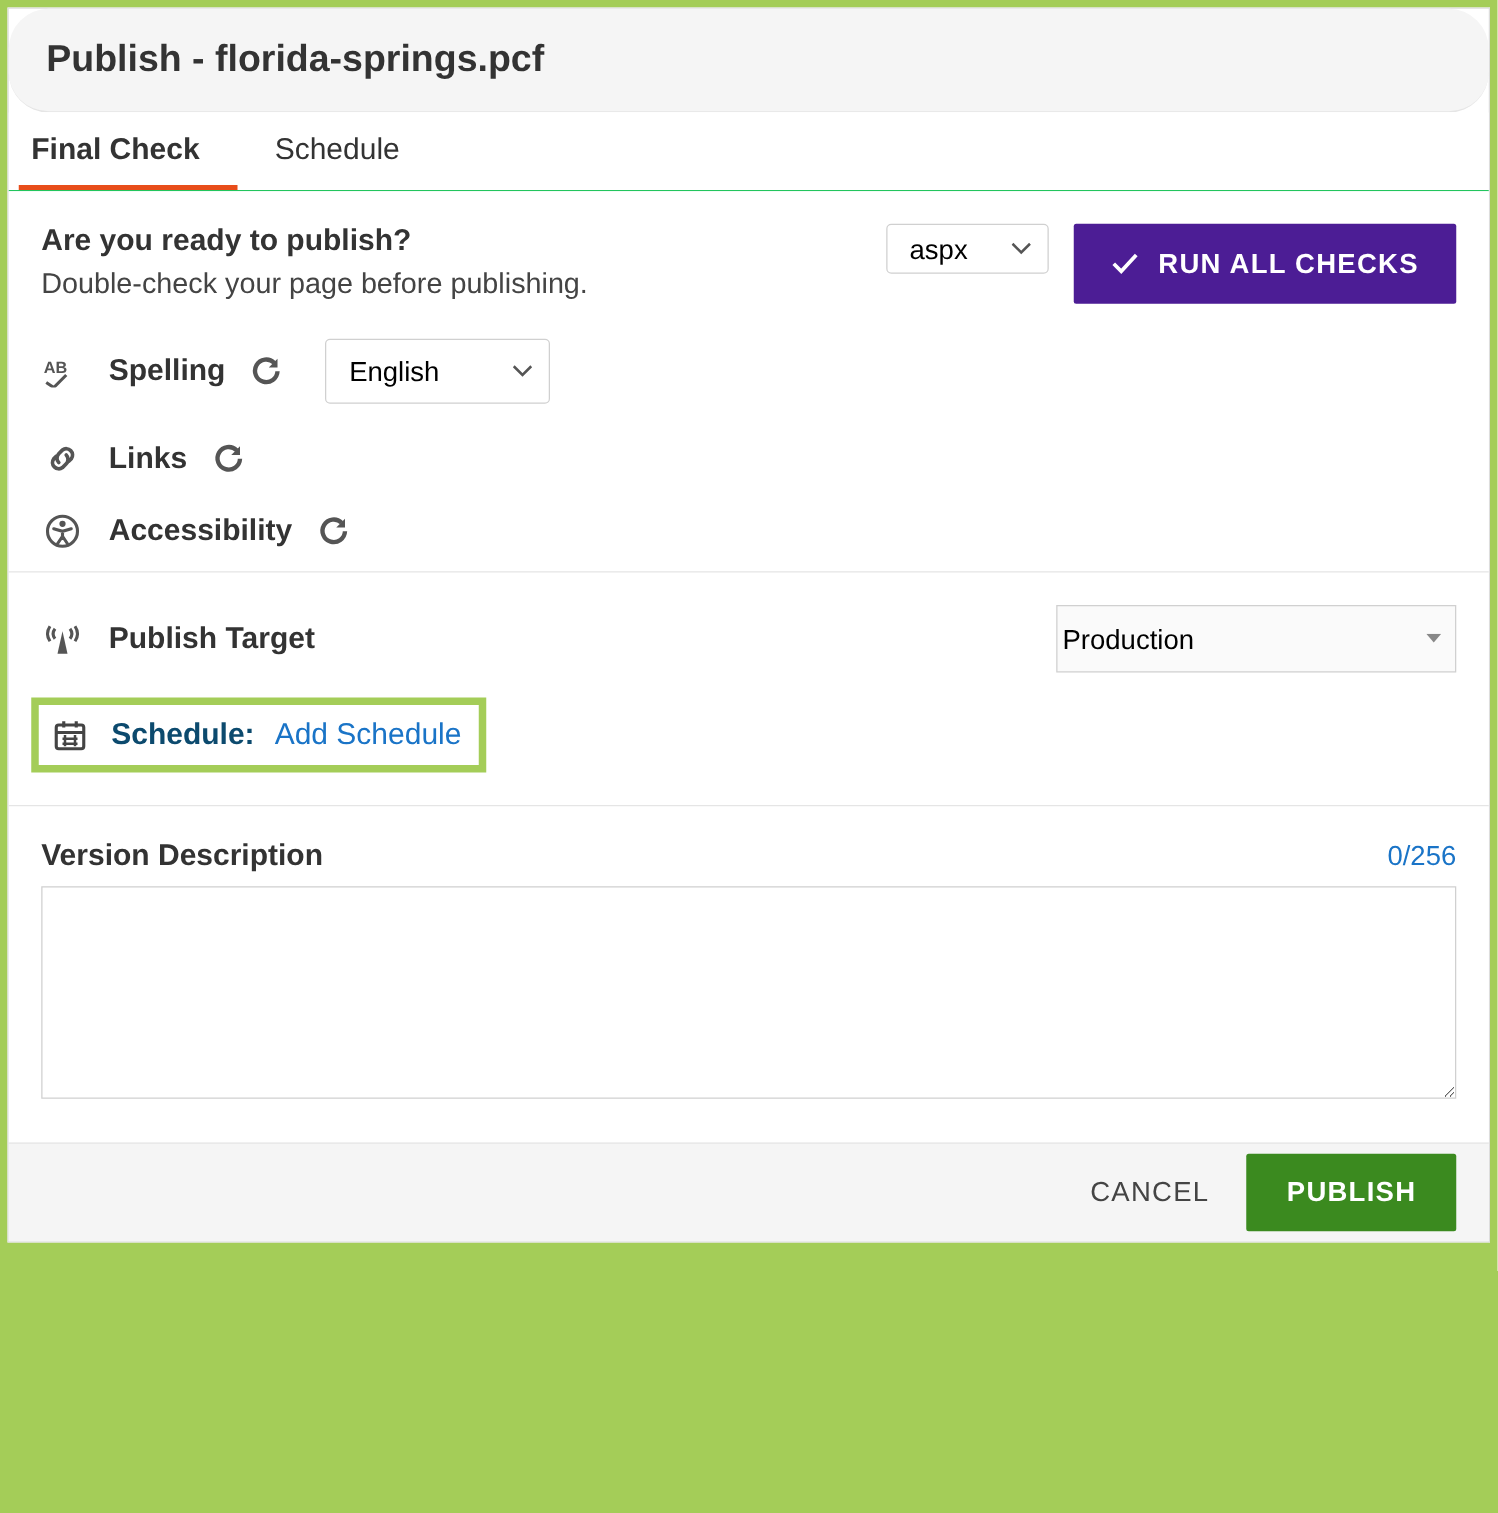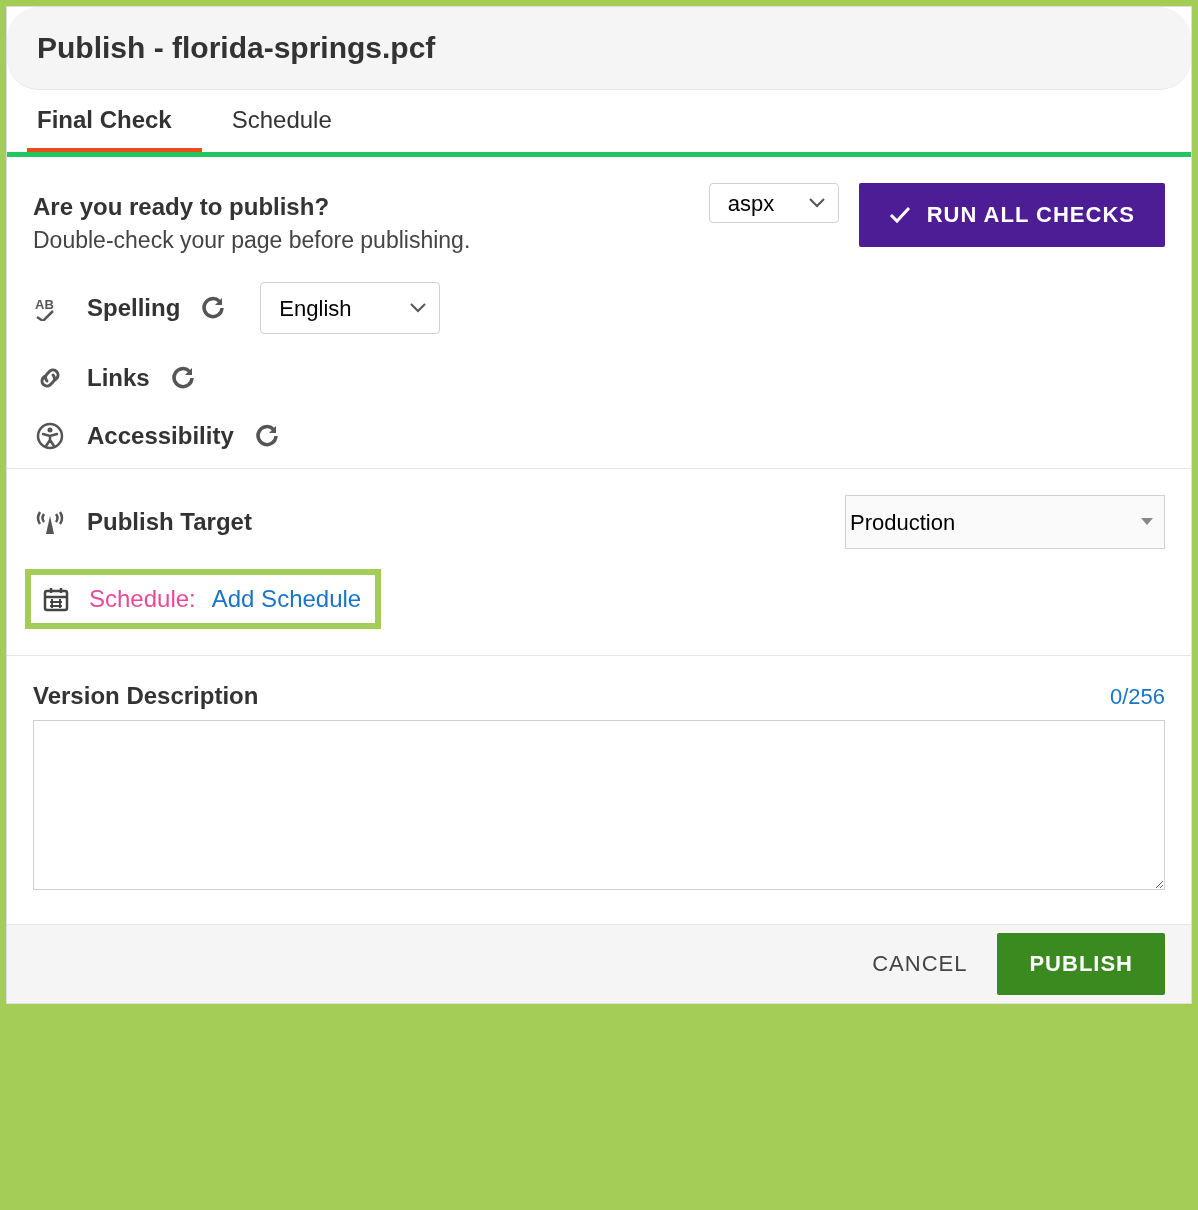--- a/index.html
+++ b/index.html
@@ -20,22 +20,22 @@
     border-bottom: 1px solid #e5e5e5;
     border-radius: 32px;
   }
   .header h1 {
     font-size: 30px;
     font-weight: 600;
     color: #333;
   }
   .tabs {
     display: flex;
-    border-bottom: 5px solid #22c55e;
-    padding: 0 20px;
+    border-bottom: 1px solid #22c55e;
+    padding: 0 8px;
     background: #fff;
   }
   .tab {
     padding: 16px 30px 14px 10px;
     font-size: 24px;
     color: #333;
     cursor: pointer;
     border-bottom: 4px solid transparent;
     margin-right: 20px;
   }
@@ -46,21 +46,21 @@
   .body {
     padding: 26px 26px 10px 26px;
     background: #fff;
   }
   .ready-row {
     display: flex;
     align-items: flex-start;
     gap: 20px;
     margin-bottom: 28px;
   }
-  .ready-text { flex: 1; margin-top: 10px; }
+  .ready-text { flex: 1; }
   .ready-text .q {
     font-size: 24px;
     font-weight: 700;
     color: #333;
     margin-bottom: 6px;
   }
   .ready-text .sub {
     font-size: 23px;
     color: #444;
   }
@@ -175,22 +175,22 @@
     margin-left: -8px;
   }
   .schedule-box .icon {
     width: 34px;
     display: flex;
     justify-content: center;
     color: #444;
   }
   .schedule-box .label {
     font-size: 24px;
-    font-weight: 400;
-    color: #ec4899;
+    font-weight: 700;
+    color: #0c4a6e;
   }
   .schedule-box .link {
     font-size: 24px;
     color: #1a74c7;
     cursor: pointer;
   }
   .vd-row {
     display: flex;
     justify-content: space-between;
     align-items: baseline;

